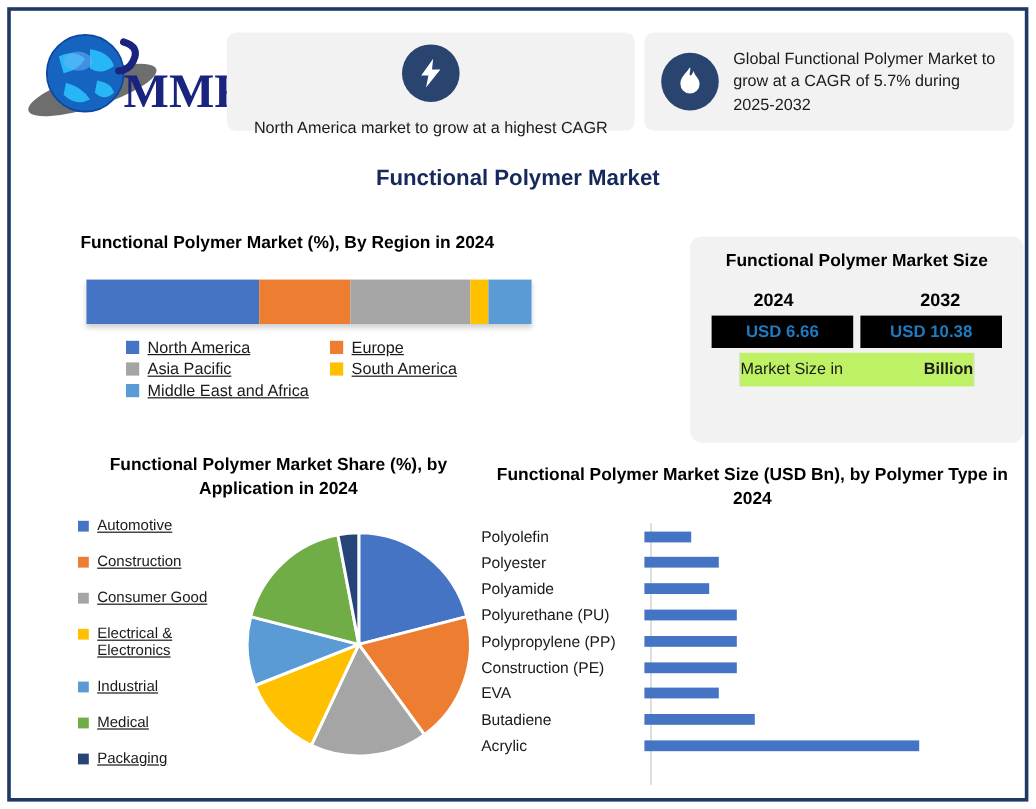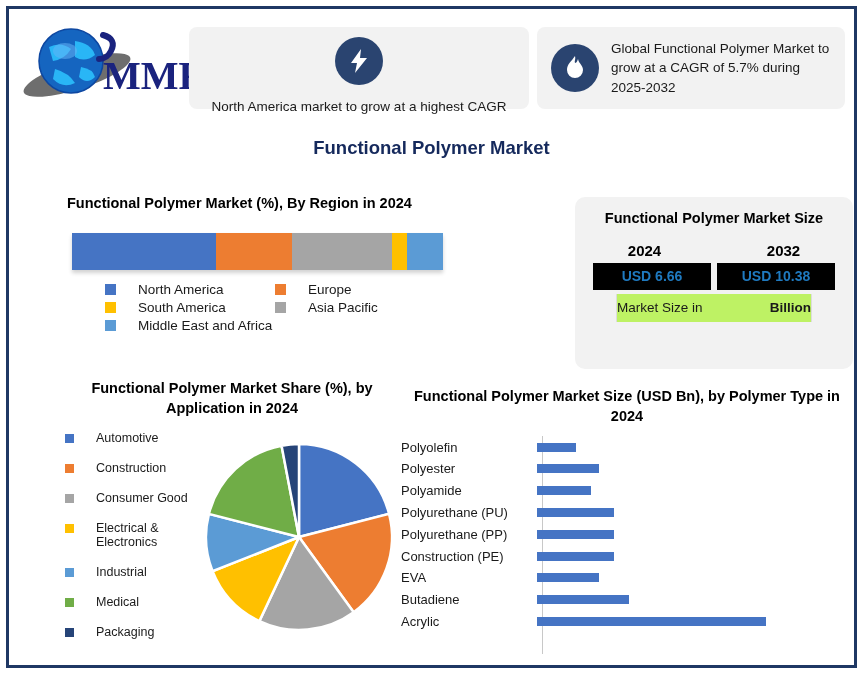--- a/index.html
+++ b/index.html
@@ -44,21 +44,21 @@
     position: relative; margin-top: 22px; margin-left: 15px;
     width: 371px; height: 37px; display: flex;
     box-shadow: 0 3px 4px rgba(0,0,0,.18);
   }
   .stacked div { height: 100%; }
   .region-legend {
     margin-top: 12px; margin-left: 48px;
     display: grid; grid-template-columns: 170px 170px; row-gap: 3px;
     font-size: 13.5px; color: #1a1a1a;
   }
-  .lg { display: flex; align-items: center; gap: 22px; }
+  .lg { display: flex; align-items: center; gap: 7px; text-decoration: underline; }
   .sw { width: 11px; height: 11px; flex: 0 0 auto; }
   
   .size-panel {
     position: absolute; left: 566px; top: 188px; width: 278px; height: 172px;
     background: #f2f2f2; border-radius: 10px;
   }
   .size-title {
     padding: 12px 18px 0; text-align: center;
     font-size: 14.5px; font-weight: bold; color: #000; line-height: 1.3;
   }
@@ -161,26 +161,26 @@
     <div class="region-legend">
       <div class="lg">
           <span class="sw" style="background:#4574c4"></span>
           <span>North America</span>
         </div>
       <div class="lg">
           <span class="sw" style="background:#ed7d31"></span>
           <span>Europe</span>
         </div>
       <div class="lg">
+          <span class="sw" style="background:#a5a5a5"></span>
+          <span>Asia Pacific</span>
+        </div>
+      <div class="lg">
           <span class="sw" style="background:#ffc000"></span>
           <span>South America</span>
-        </div>
-      <div class="lg">
-          <span class="sw" style="background:#a5a5a5"></span>
-          <span>Asia Pacific</span>
         </div>
       <div class="lg">
           <span class="sw" style="background:#5b9bd5"></span>
           <span>Middle East and Africa</span>
         </div>
     </div>
   </div>
 
   <div class="size-panel">
     <div class="size-title">Functional Polymer Market Size</div>
@@ -260,21 +260,21 @@
           </div>
           <div class="poly-row">
             <div class="poly-label">Polyamide</div>
             <div class="poly-bar" style="width: 54px; background: rgb(69, 116, 196);"></div>
           </div>
           <div class="poly-row">
             <div class="poly-label">Polyurethane (PU)</div>
             <div class="poly-bar" style="width: 77px; background: rgb(69, 116, 196);"></div>
           </div>
           <div class="poly-row">
-            <div class="poly-label">Polyurethane (PP)</div>
+            <div class="poly-label">Polypropylene (PP)</div>
             <div class="poly-bar" style="width: 77px; background: rgb(69, 116, 196);"></div>
           </div>
           <div class="poly-row">
             <div class="poly-label">Construction (PE)</div>
             <div class="poly-bar" style="width: 77px; background: rgb(69, 116, 196);"></div>
           </div>
           <div class="poly-row">
             <div class="poly-label">EVA</div>
             <div class="poly-bar" style="width: 62px; background: rgb(69, 116, 196);"></div>
           </div>

